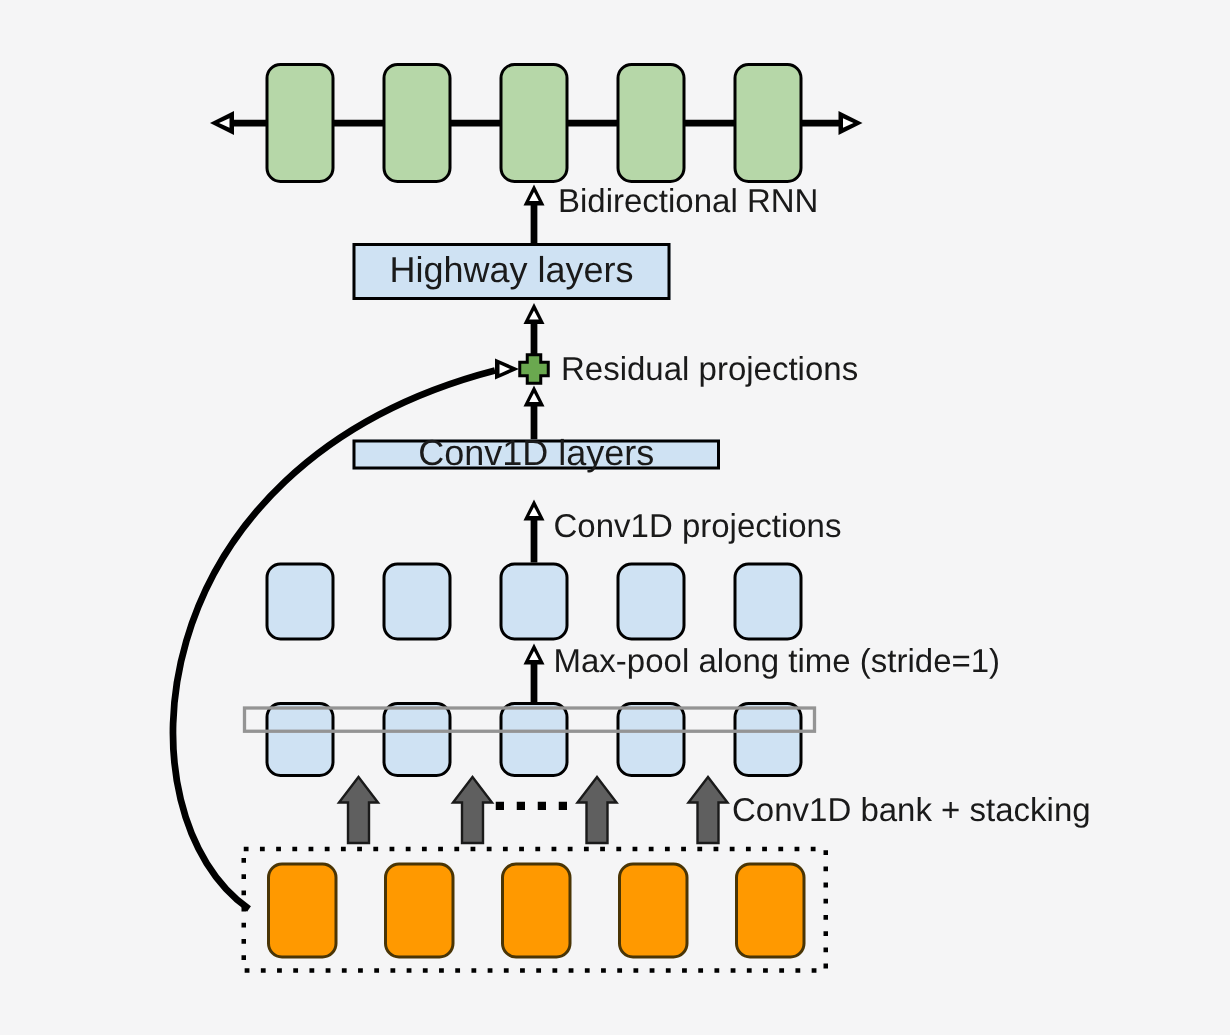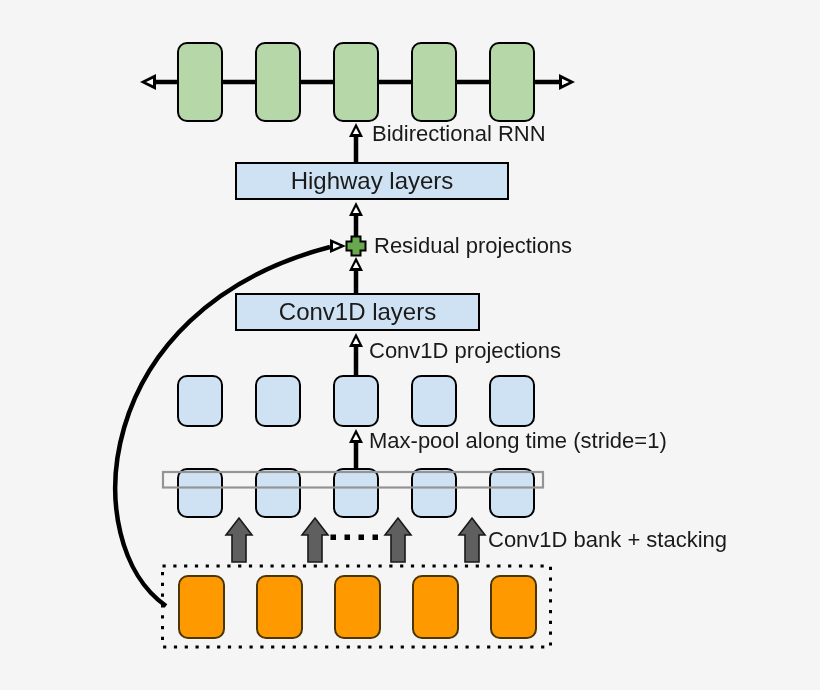--- a/index.html
+++ b/index.html
@@ -26,22 +26,22 @@
   .c1{left:177px}.c2{left:255px}.c3{left:333px}.c4{left:411px}.c5{left:489px}
   .i1{left:178px}.i2{left:256px}.i3{left:334px}.i4{left:412px}.i5{left:490px}
   .layer-box{
     position:absolute;
     background:#cfe2f3;
     border:2.2px solid #000;
     box-sizing:border-box;
     display:flex;align-items:center;justify-content:center;
     font-size:24px;
   }
-  .highway-box{left:235px;top:162px;width:274px;height:38px;}
-  .conv-box{left:235px;top:293px;width:245px;height:38px;}
+  .highway-box{left:235px;top:162px;width:212px;height:38px;}
+  .conv-box{left:235px;top:293px;width:245px;height:20px;}
   .lbl{
     position:absolute;
     font-size:22px;
     white-space:nowrap;
     line-height:20px;
   }
   .lbl-rnn{left:372px;top:124px;}
   .lbl-res{left:374px;top:236px;}
   .lbl-proj{left:369px;top:341px;}
   .lbl-pool{left:369px;top:431px;}

